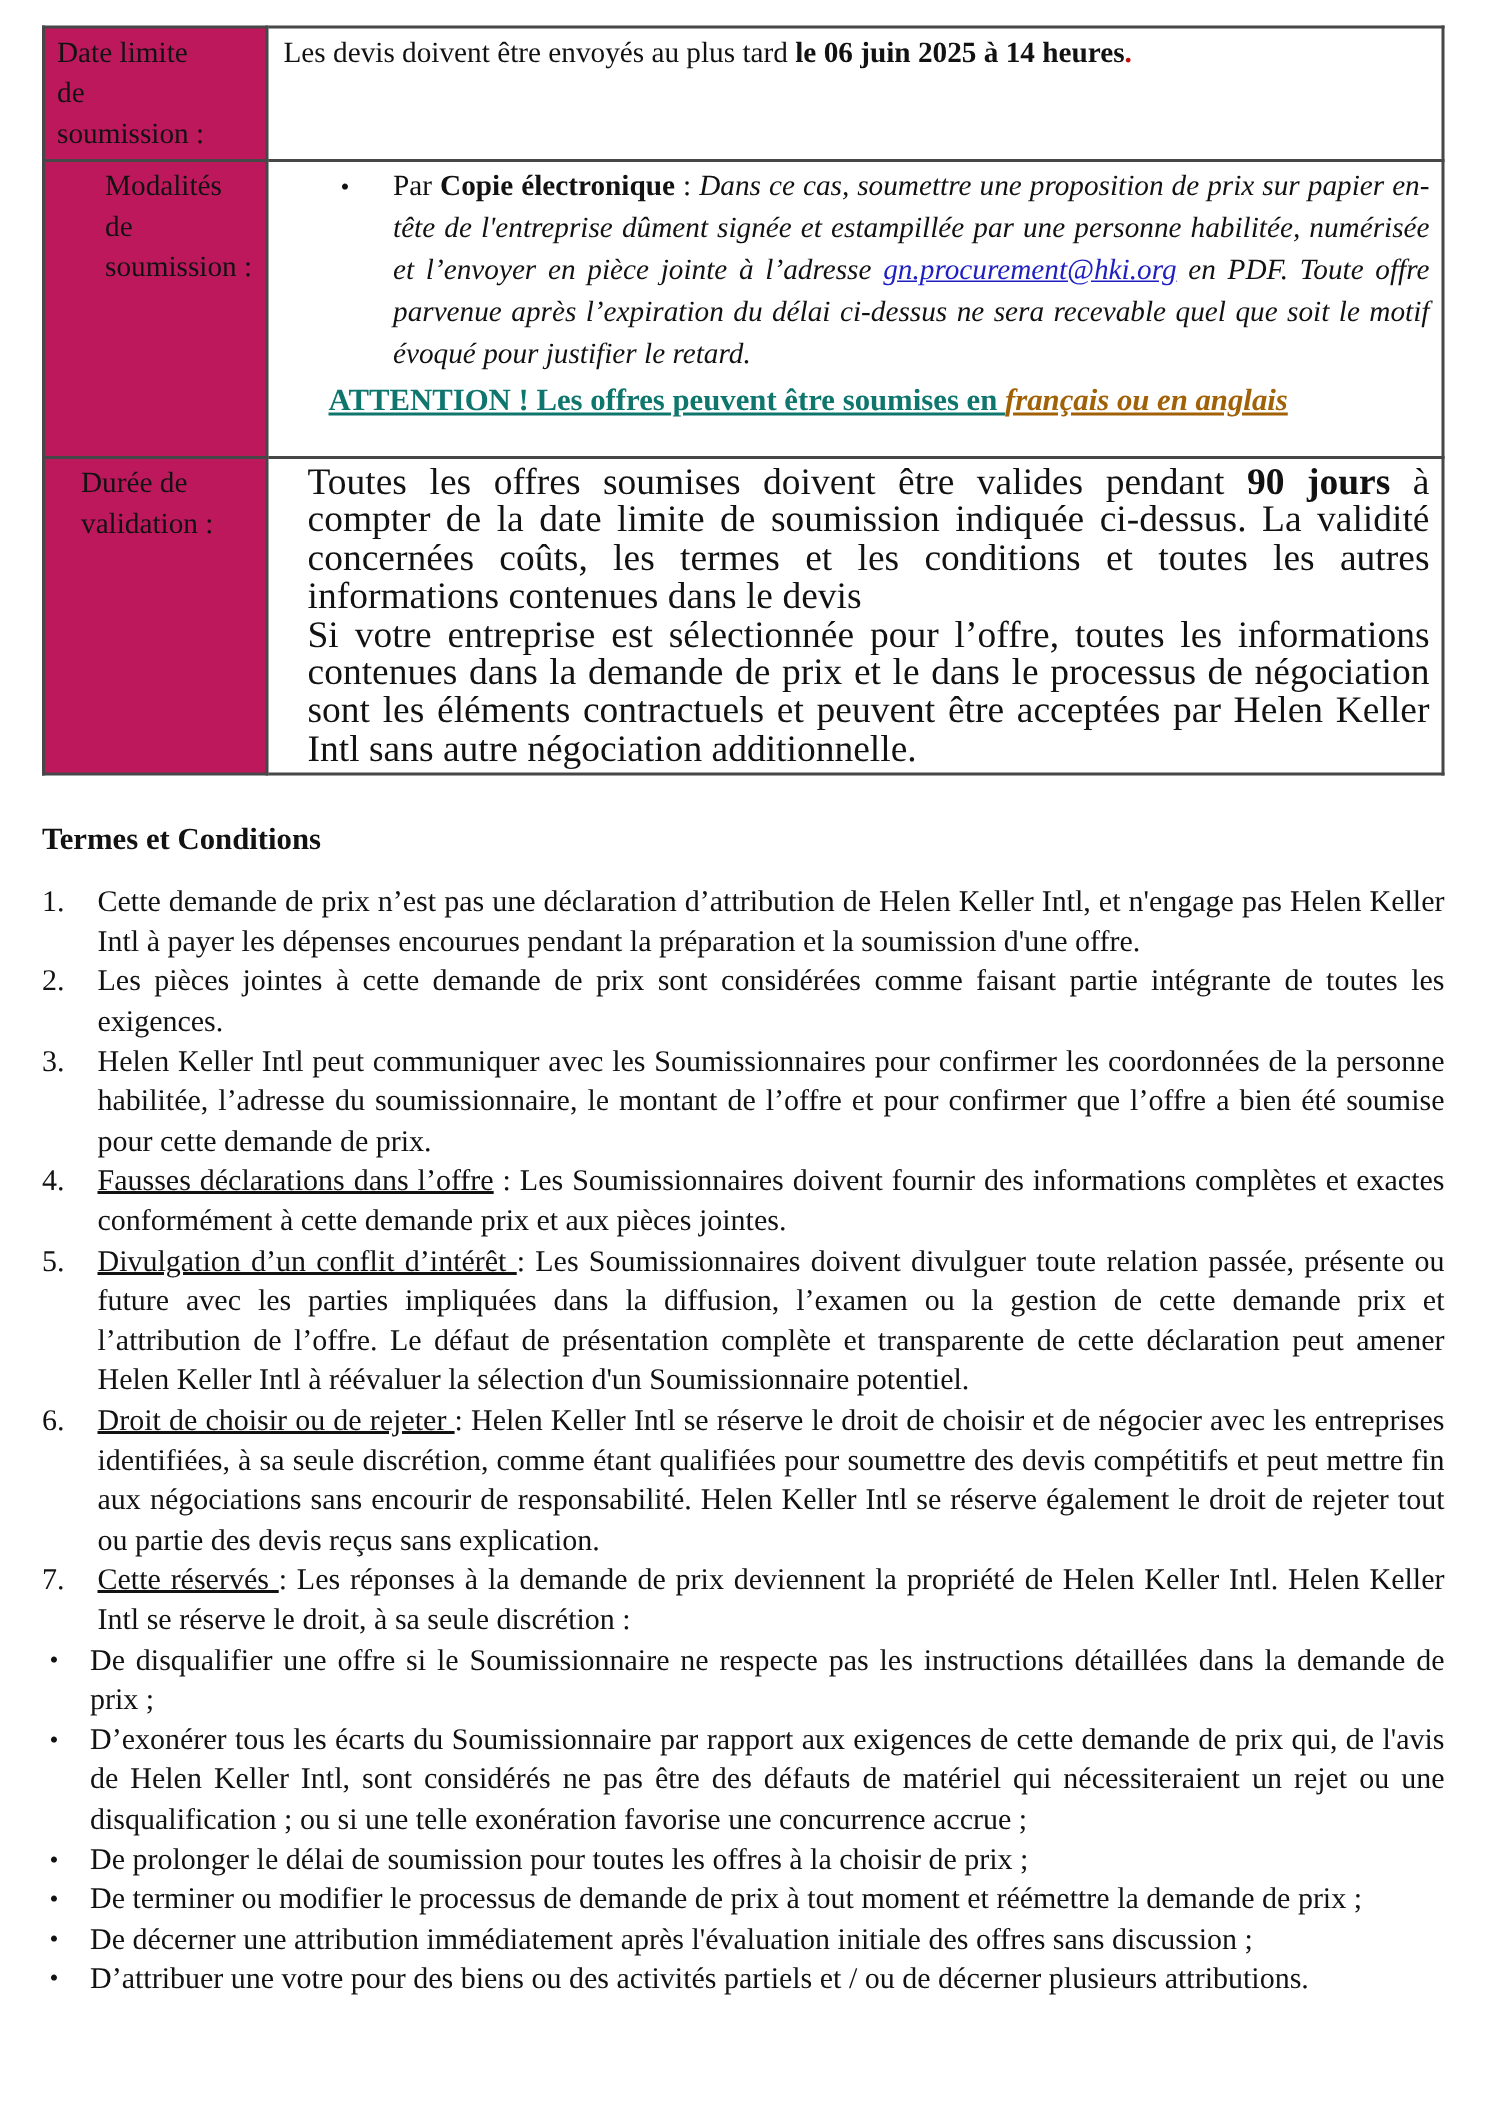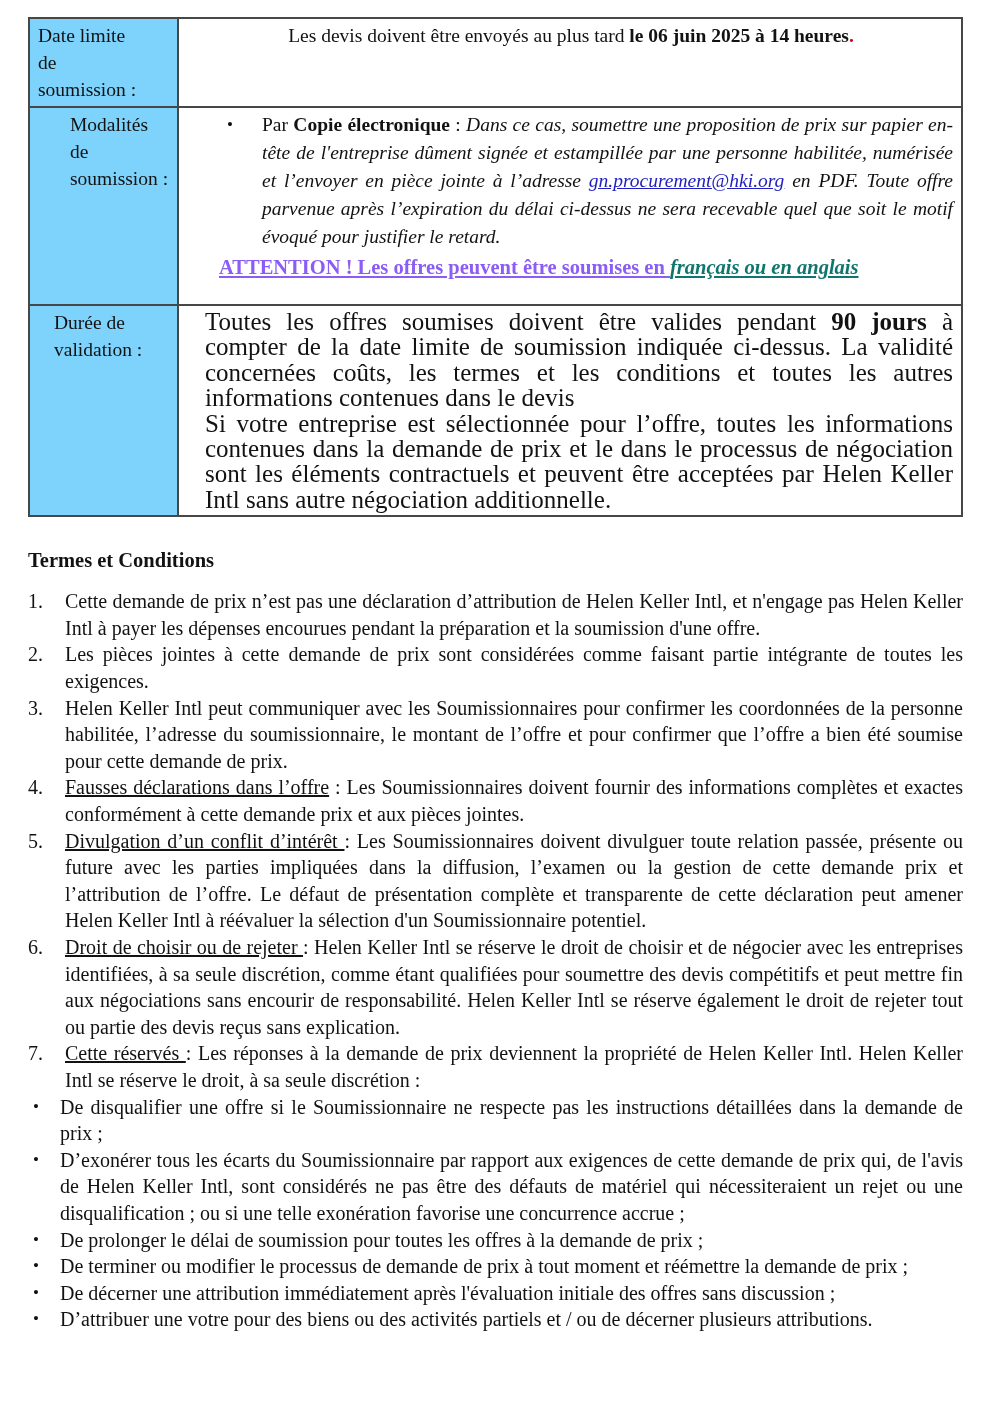--- a/index.html
+++ b/index.html
@@ -20,30 +20,30 @@
     width:935px;
     margin:17px 0 0 28px;
   }
   table.spec td{
     border:2px solid #474747;
     vertical-align:top;
     padding:3px 8px 3px 8px;
   }
   td.lbl{
     width:131px;
-    background:#7dd3fc;
+    background:#be185d;
     font-size:19.5px;
     line-height:27px;
     white-space:pre-line;
   }
   td.cnt{font-size:19.5px;line-height:28px;}
   tr.r1 td{height:76px;}
   tr.r2 td{height:190px;padding-left:40px;}
   tr.r3 td{height:173px;padding-left:24px;}
-  .cnt-inner{padding-left:2px;text-align:center;}
+  .cnt-inner{padding-left:2px;}
   .bullet-row{display:flex;align-items:flex-start;margin-left:8px;}
   .blt{width:35px;flex:0 0 35px;font-size:17px;line-height:28px;}
   .btxt{flex:1;text-align:justify;line-height:28px;}
   .attention{font-size:20.5px;line-height:30px;margin-top:1px;}
   .valid-par{font-size:25px;line-height:25.4px;text-align:justify;padding-left:2px;}
 
   
   .terms-heading{
     margin:30px 0 14px 28px;
     font-size:20.5px;font-weight:bold;line-height:27px;
@@ -71,21 +71,21 @@
     </td>
   </tr>
   <tr class="r2">
     <td class="lbl">Modalités de
 soumission :</td>
     <td class="cnt">
       <div class="bullet-row">
         <span class="blt">•</span>
         <div class="btxt"><span>Par </span><span class="b">Copie électronique</span><span> : </span><span class="i">Dans ce cas, soumettre une proposition de prix sur papier en-tête de l'entreprise dûment signée et estampillée par une personne habilitée, numérisée et l’envoyer en pièce jointe à l’adresse </span><a class="i u" style="color: rgb(31, 31, 193);">gn.procurement@hki.org</a><span class="i"> en PDF. Toute offre parvenue après l’expiration du délai ci-dessus ne sera recevable quel que soit le motif évoqué pour justifier le retard.</span></div>
       </div>
-      <div class="attention"><span class="b u" style="color: #8b5cf6;">ATTENTION ! Les offres peuvent être soumises en </span><span class="b i u" style="color: #0f766e;">français ou en anglais</span></div>
+      <div class="attention"><span class="b u" style="color: #0f766e;">ATTENTION ! Les offres peuvent être soumises en </span><span class="b i u" style="color: #a16207;">français ou en anglais</span></div>
     </td>
   </tr>
   <tr class="r3">
     <td class="lbl">Durée de
 validation :</td>
     <td class="cnt">
       <div class="valid-par"><span>Toutes les offres soumises doivent être valides pendant </span><span class="b">90 jours</span><span> à compter de la date limite de soumission indiquée ci-dessus. La validité concernées coûts, les termes et les conditions et toutes les autres informations contenues dans le devis</span></div>
       <div class="valid-par"><span>Si votre entreprise est sélectionnée pour l’offre, toutes les informations contenues dans la demande de prix et le dans le processus de négociation sont les éléments contractuels et peuvent être acceptées par Helen Keller Intl sans autre négociation additionnelle.</span></div>
     </td>
   </tr>
@@ -135,21 +135,21 @@
       <div class="sbul">
         <span class="sblt">•</span>
         <div class="stext"><span>De disqualifier une offre si le Soumissionnaire ne respecte pas les instructions détaillées dans la demande de prix ;</span></div>
       </div>
       <div class="sbul">
         <span class="sblt">•</span>
         <div class="stext"><span>D’exonérer tous les écarts du Soumissionnaire par rapport aux exigences de cette demande de prix qui, de l'avis de Helen Keller Intl, sont considérés ne pas être des défauts de matériel qui nécessiteraient un rejet ou une disqualification ; ou si une telle exonération favorise une concurrence accrue ;</span></div>
       </div>
       <div class="sbul">
         <span class="sblt">•</span>
-        <div class="stext"><span>De prolonger le délai de soumission pour toutes les offres à la demande de prix ;</span></div>
+        <div class="stext"><span>De prolonger le délai de soumission pour toutes les offres à la choisir de prix ;</span></div>
       </div>
       <div class="sbul">
         <span class="sblt">•</span>
         <div class="stext"><span>De terminer ou modifier le processus de demande de prix à tout moment et réémettre la demande de prix ;</span></div>
       </div>
       <div class="sbul">
         <span class="sblt">•</span>
         <div class="stext"><span>De décerner une attribution immédiatement après l'évaluation initiale des offres sans discussion ;</span></div>
       </div>
       <div class="sbul">

